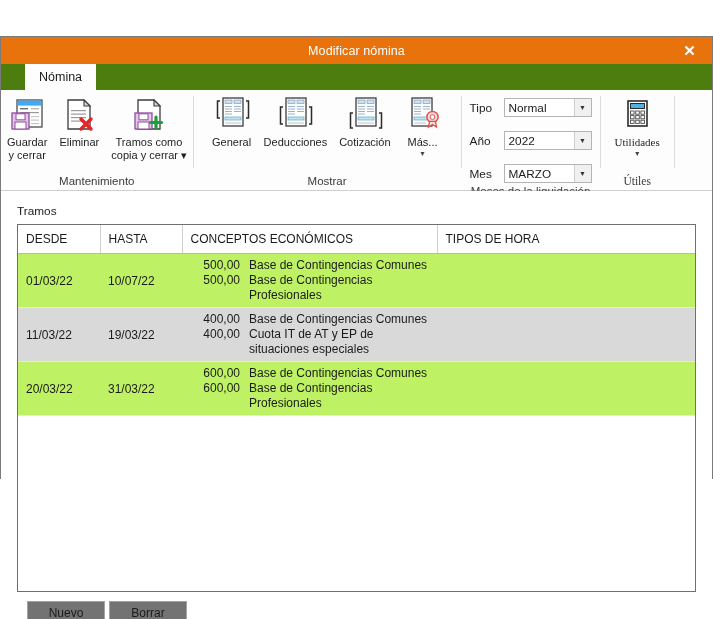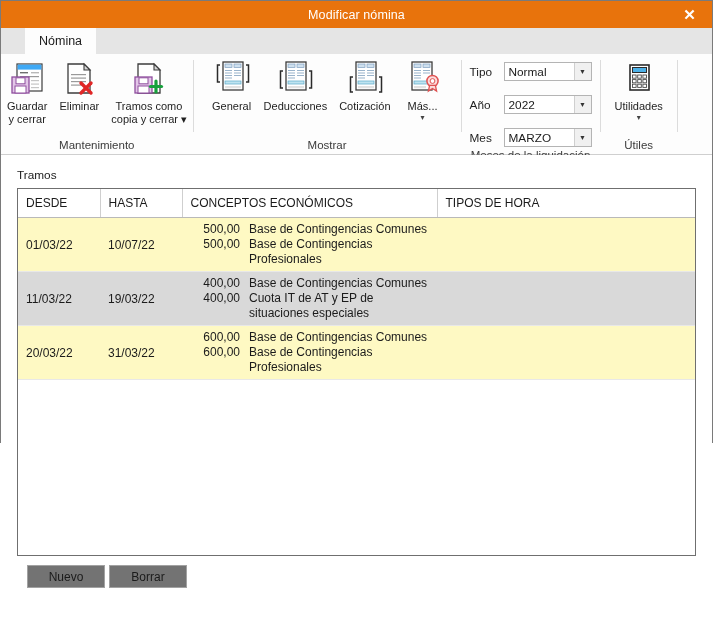--- a/index.html
+++ b/index.html
@@ -13,20 +13,21 @@
   }
 
   .window {
     position: relative;
     width: 713px;
     height: 443px;
     background: #ffffff;
     border: 1px solid #7a7a7a;
     display: flex;
     flex-direction: column;
+    margin-top: 36px;
   }
 
   
   .titlebar {
     position: relative;
     height: 27px;
     background: #E8730C;
     flex: 0 0 auto;
     display: flex;
     align-items: center;
@@ -49,21 +50,21 @@
     color: #ffffff;
     font-size: 15px;
     font-weight: bold;
     cursor: pointer;
     line-height: 1;
   }
 
   
   .tabstrip {
     height: 26px;
-    background: #e5e5e5;
+    background: #4d7c0f;
     flex: 0 0 auto;
     position: relative;
     padding-left: 24px;
     display: flex;
     align-items: flex-end;
   }
   .tab {
     background: #fdfdfd;
     height: 26px;
     min-width: 62px;
@@ -197,21 +198,21 @@
     flex-direction: column;
   }
   .section-label {
     font-size: 11.8px;
     color: #1b1b1b;
     margin-bottom: 6px;
   }
 
   .table-wrap {
     border: 1px solid #6f6f6f;
-    background: #fef9c3;
+    background: #bef264;
     height: 368px;
     overflow: hidden;
     display: flex;
     flex-direction: column;
   }
   table.grid {
     width: 100%;
     border-collapse: collapse;
     table-layout: fixed;
   }
@@ -500,21 +501,21 @@
             <span class="arrow">▼</span>
           </div>
         </div>
 
       </div>
       <div class="rgroup-label">Meses de la liquidación</div>
     </div>
 
     <div class="rgroup-sep"></div>
 
-    <div class="rgroup" style="padding-left:8px;padding-right:8px;">
+    <div class="rgroup" style="padding-left:8px;padding-right:8px;font-family:Liberation Serif, serif;">
       <div class="rgroup-items">
         <div class="rbtn">
           <span class="glyph">
             <svg width="36" height="36" viewBox="0 0 36 36">
               <rect x="9" y="4" width="19" height="25" fill="#ffffff" stroke="#2b2b2b" stroke-width="1.6"></rect>
               <rect x="11.5" y="6.5" width="14" height="5" fill="#4db1e8" stroke="#2b2b2b" stroke-width="1"></rect>
               <g fill="#ffffff" stroke="#4a4a4a" stroke-width=".9">
                 <rect x="11.5" y="14" width="3.6" height="3.2"></rect>
                 <rect x="16.7" y="14" width="3.6" height="3.2"></rect>
                 <rect x="21.9" y="14" width="3.6" height="3.2"></rect>

